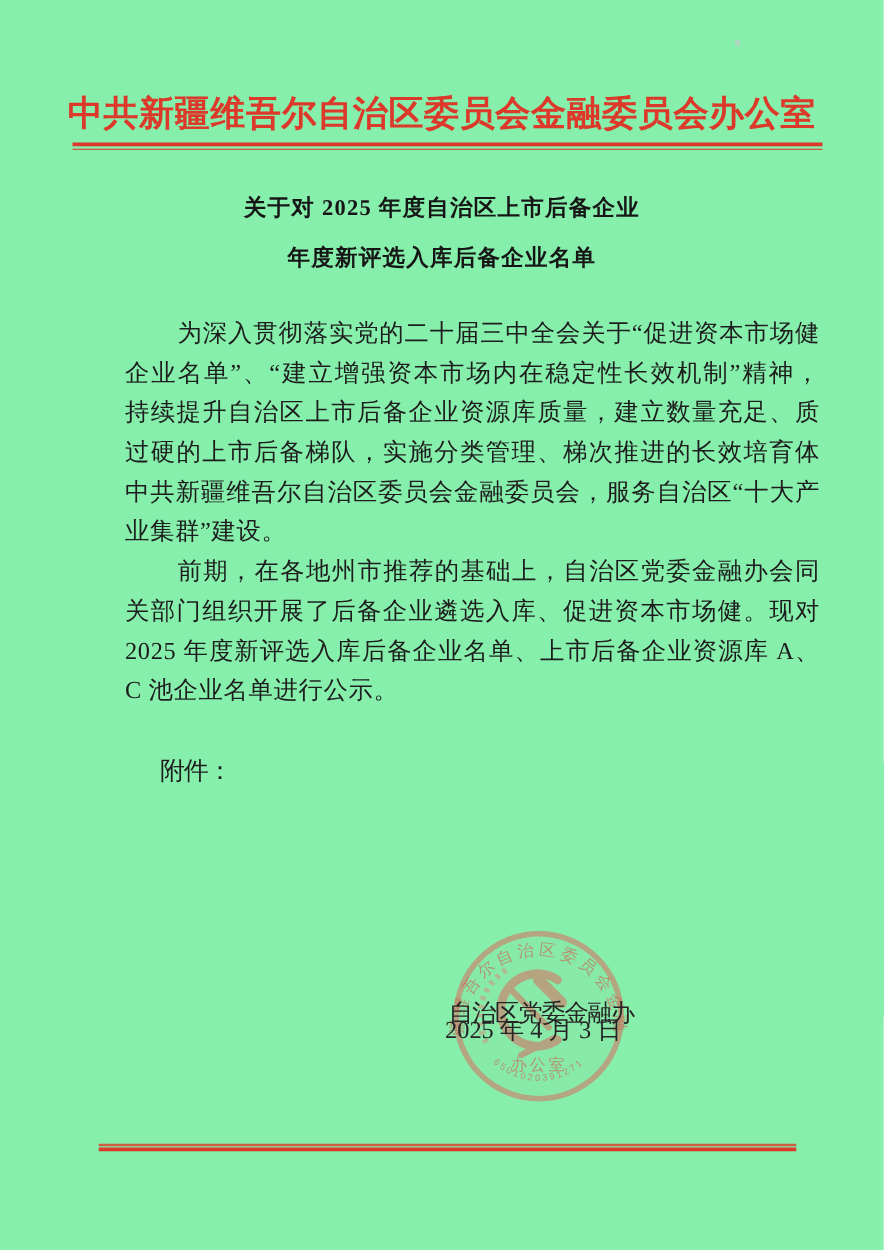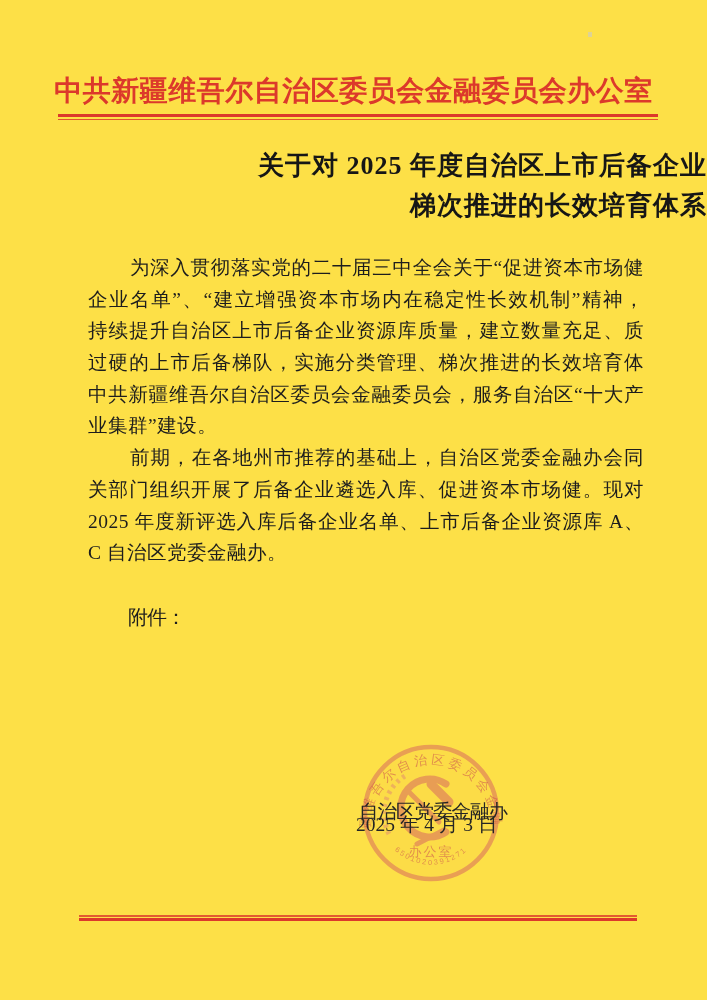--- a/index.html
+++ b/index.html
@@ -4,21 +4,21 @@
 <style>
   html,body{margin:0;padding:0;background:#ffffff;}
   :root{
     --red:#dc392b;
     --seal:#d96a5e;
     --ink:#1d1d1d;
   }
   .page{
     position:relative;
     width:707px;height:1000px;
-    background:#fde047;
+    background:#86efac;
     overflow:hidden;
     font-family:"Liberation Serif","DejaVu Serif",serif;
     color:var(--ink);
   }
   .speck{
     position:absolute;left:588px;top:32px;width:4px;height:5px;
     background:#c9c9c9;opacity:.6;
   }
   .org-name{
     position:absolute;top:72px;left:0;width:707px;
@@ -31,26 +31,26 @@
   .rule-top{position:absolute;left:58px;top:114px;width:600px;}
   .rule-top .thick{height:3px;background:var(--red);}
   .rule-top .gap{height:1.5px;}
   .rule-top .thin{height:1.5px;background:var(--red);opacity:.85;}
   .rule-bottom{position:absolute;left:79px;top:915px;width:558px;}
   .rule-bottom .thin{height:1.5px;background:var(--red);opacity:.8;}
   .rule-bottom .gap{height:1.5px;}
   .rule-bottom .thick{height:3px;background:var(--red);}
   .doc-title{
     position:absolute;top:146px;left:0;width:707px;
-    text-align:right;font-weight:bold;
-    font-size:26px;line-height:40px;
+    text-align:center;font-weight:bold;
+    font-size:18px;line-height:40px;
     color:#161616;letter-spacing:1px;
   }
   .body-text{
-    position:absolute;left:88px;top:252px;width:556px;
+    position:absolute;left:100px;top:252px;width:556px;
   }
   .bline{
     font-size:19.5px;line-height:31.7px;height:31.7px;
     overflow:hidden;
     letter-spacing:.5px;
     text-align:justify;text-align-last:justify;
     color:var(--ink);
   }
   .bline.first{text-indent:2.15em;}
   .bline.plast{text-align-last:left;}
@@ -94,34 +94,34 @@
   <div class="org-name">中共新疆维吾尔自治区委员会金融委员会办公室</div>
 
   <div class="rule-top">
     <div class="thick"></div>
     <div class="gap"></div>
     <div class="thin"></div>
   </div>
 
   <div class="doc-title">
     <div>关于对 2025 年度自治区上市后备企业</div>
-    <div>梯次推进的长效培育体系</div>
+    <div>年度新评选入库后备企业名单</div>
   </div>
 
   <div class="body-text">
       <div class="bline first">为深入贯彻落实党的二十届三中全会关于“促进资本市场健</div>
       <div class="bline">企业名单”、“建立增强资本市场内在稳定性长效机制”精神，</div>
       <div class="bline">持续提升自治区上市后备企业资源库质量，建立数量充足、质量</div>
       <div class="bline">过硬的上市后备梯队，实施分类管理、梯次推进的长效培育体系，</div>
       <div class="bline">中共新疆维吾尔自治区委员会金融委员会，服务自治区“十大产</div>
       <div class="bline plast">业集群”建设。</div>
       <div class="bline first">前期，在各地州市推荐的基础上，自治区党委金融办会同相</div>
       <div class="bline">关部门组织开展了后备企业遴选入库、促进资本市场健。现对</div>
       <div class="bline">2025 年度新评选入库后备企业名单、上市后备企业资源库 A、B、</div>
-      <div class="bline plast">C 自治区党委金融办。</div>
+      <div class="bline plast">C 池企业名单进行公示。</div>
     </div>
 
   <div class="attachment">
     <div class="att-label">附件：</div>
   </div>
 
   <svg class="seal" viewBox="0 0 164 164" xmlns="http://www.w3.org/2000/svg">
     <defs>
       <path id="arcTop" d="M 21.5,103 A 61,61 0 1 1 142.5,103" fill="none"></path>
       <path id="arcBottom" d="M 36,108 A 53,53 0 0 0 128,108" fill="none"></path>

